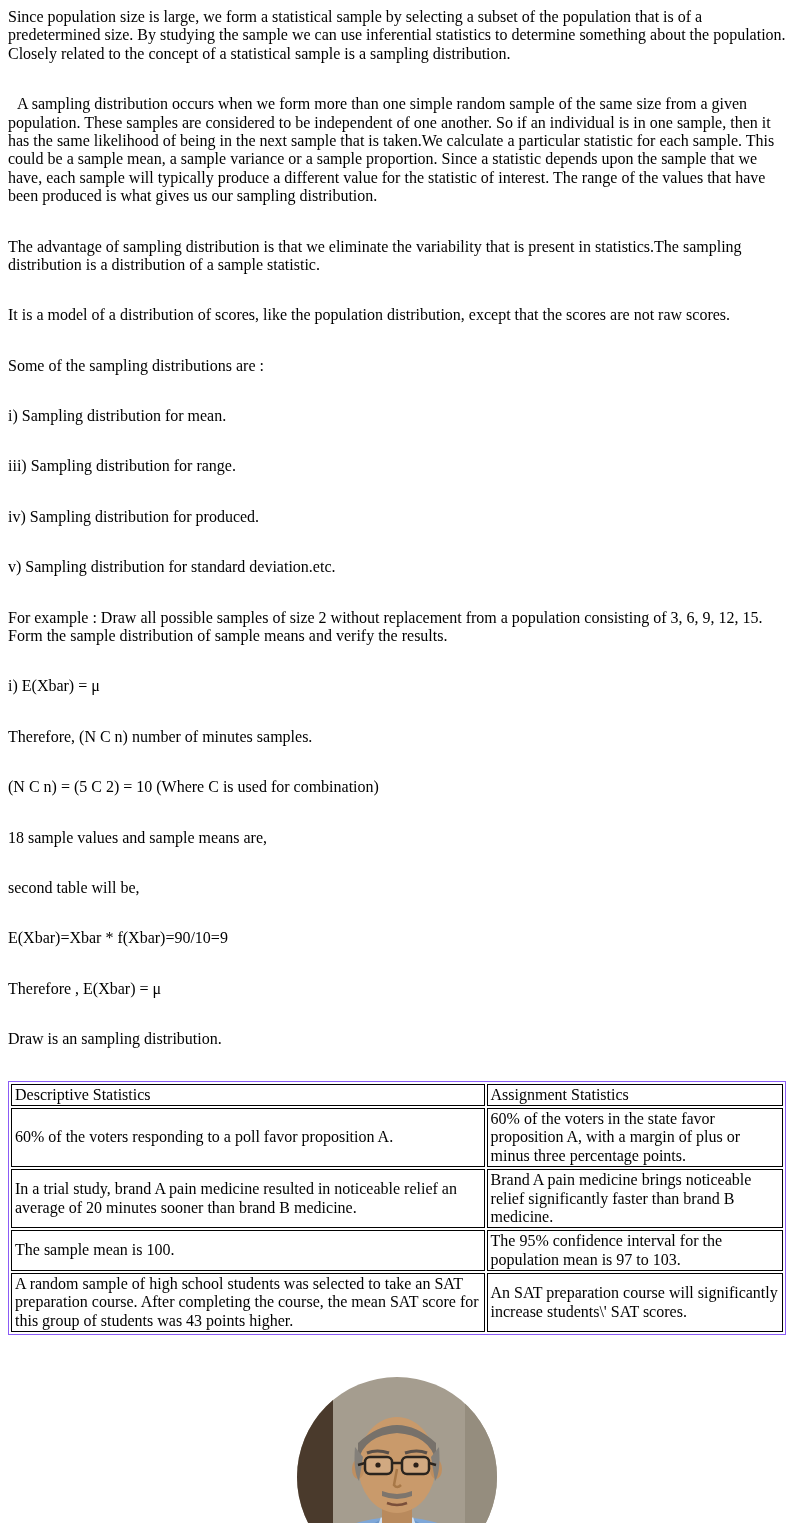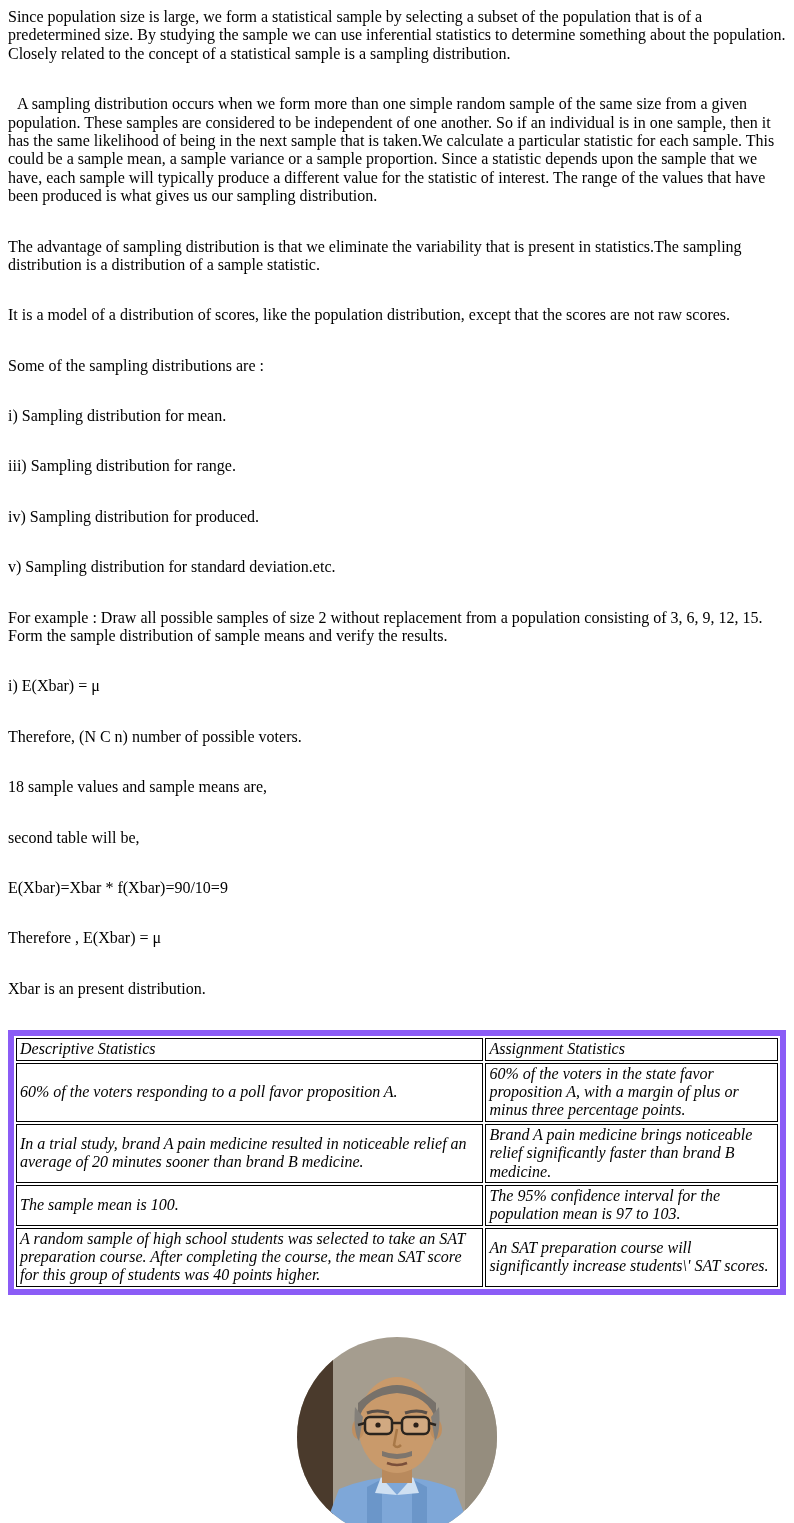--- a/index.html
+++ b/index.html
@@ -11,25 +11,24 @@
     line-height: 1.15;
     width: 778px;
   }
   .content p { margin: 32px 0; }
   .content p:first-child { margin-top: 0; }
   .content p.indent { text-indent: 9px; }
 
   table.stats {
     border-collapse: separate;
     border-spacing: 2px;
-    border: 6px solid #8b5cf6;
+    border: 1px solid #8b5cf6;
     width: 100%;
     margin-top: 26px;
     table-layout: fixed;
-    font-style: italic;
   }
   table.stats th, table.stats td {
     border: 1px solid #000;
     padding: 1px 3px;
     font-weight: normal;
     text-align: left;
     vertical-align: middle;
     line-height: 1.15;
   }
   col.left-col  { width: 61.5%; }
@@ -63,26 +62,27 @@
     <p class="indent">A sampling distribution occurs when we form more than one simple random sample of the same size from a given population. These samples are considered to be independent of one another. So if an individual is in one sample, then it has the same likelihood of being in the next sample that is taken.We calculate a particular statistic for each sample. This could be a sample mean, a sample variance or a sample proportion. Since a statistic depends upon the sample that we have, each sample will typically produce a different value for the statistic of interest. The range of the values that have been produced is what gives us our sampling distribution.</p>
     <p>The advantage of sampling distribution is that we eliminate the variability that is present in statistics.The sampling distribution is a distribution of a sample statistic.</p>
     <p>It is a model of a distribution of scores, like the population distribution, except that the scores are not raw scores.</p>
     <p>Some of the sampling distributions are :</p>
     <p>i) Sampling distribution for mean.</p>
     <p>iii) Sampling distribution for range.</p>
     <p>iv) Sampling distribution for produced.</p>
     <p>v) Sampling distribution for standard deviation.etc.</p>
     <p>For example : Draw all possible samples of size 2 without replacement from a population consisting of 3, 6, 9, 12, 15. Form the sample distribution of sample means and verify the results.</p>
     <p>i) E(Xbar) = μ</p>
-    <p>Therefore, (N C n) number of possible voters.</p>
+    <p>Therefore, (N C n) number of minutes samples.</p>
+    <p>(N C n) = (5 C 2) = 10 (Where C is used for combination)</p>
     <p>18 sample values and sample means are,</p>
     <p>second table will be,</p>
     <p>E(Xbar)=Xbar * f(Xbar)=90/10=9</p>
     <p>Therefore , E(Xbar) = μ</p>
-    <p>Xbar is an present distribution.</p>
+    <p>Draw is an sampling distribution.</p>
   </section>
 
   <table class="stats">
     <colgroup>
       <col class="left-col">
       <col class="right-col">
     </colgroup>
     <thead>
       <tr>
         <th>Descriptive Statistics</th>
@@ -96,21 +96,21 @@
       </tr>
       <tr>
         <td>In a trial study, brand A pain medicine resulted in noticeable relief an average of 20 minutes sooner than brand B medicine.</td>
         <td>Brand A pain medicine brings noticeable relief significantly faster than brand B medicine.</td>
       </tr>
       <tr>
         <td>The sample mean is 100.</td>
         <td>The 95% confidence interval for the population mean is 97 to 103.</td>
       </tr>
       <tr>
-        <td>A random sample of high school students was selected to take an SAT preparation course. After completing the course, the mean SAT score for this group of students was 40 points higher.</td>
+        <td>A random sample of high school students was selected to take an SAT preparation course. After completing the course, the mean SAT score for this group of students was 43 points higher.</td>
         <td>An SAT preparation course will significantly increase students\' SAT scores.</td>
       </tr>
     </tbody>
   </table>
 
   <div class="avatar-wrap">
     <svg width="200" height="200" viewBox="0 0 200 200" aria-hidden="true">
       <defs>
         <clipPath id="avatarClip">
             <circle cx="100" cy="100" r="100"></circle>

